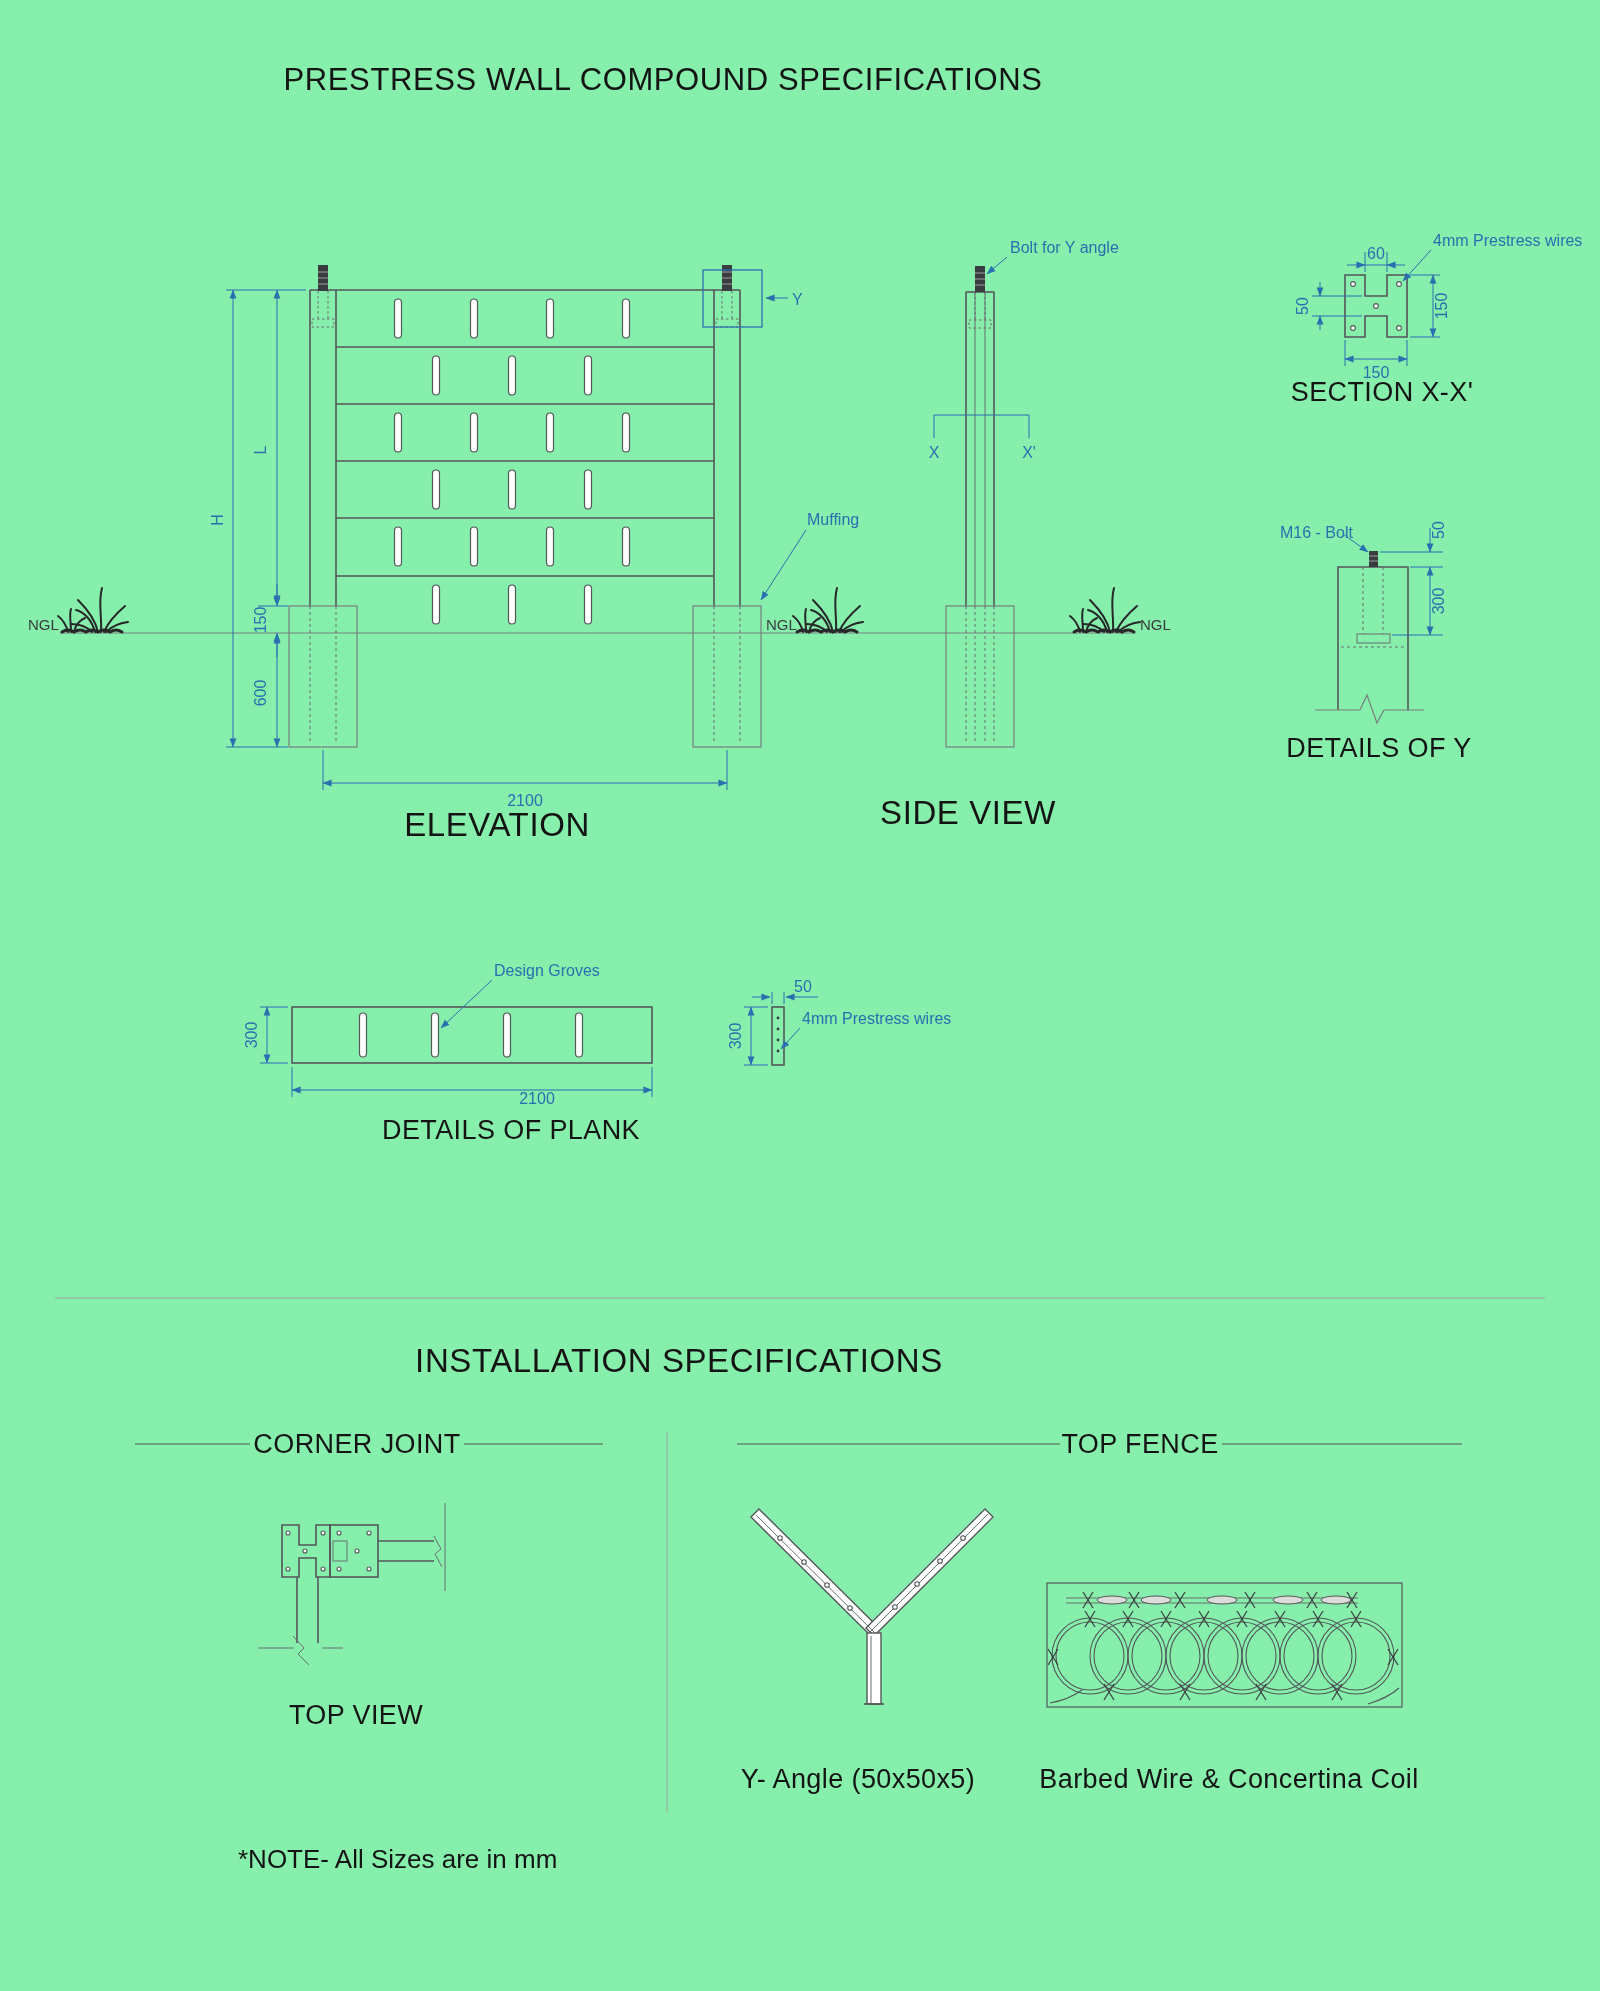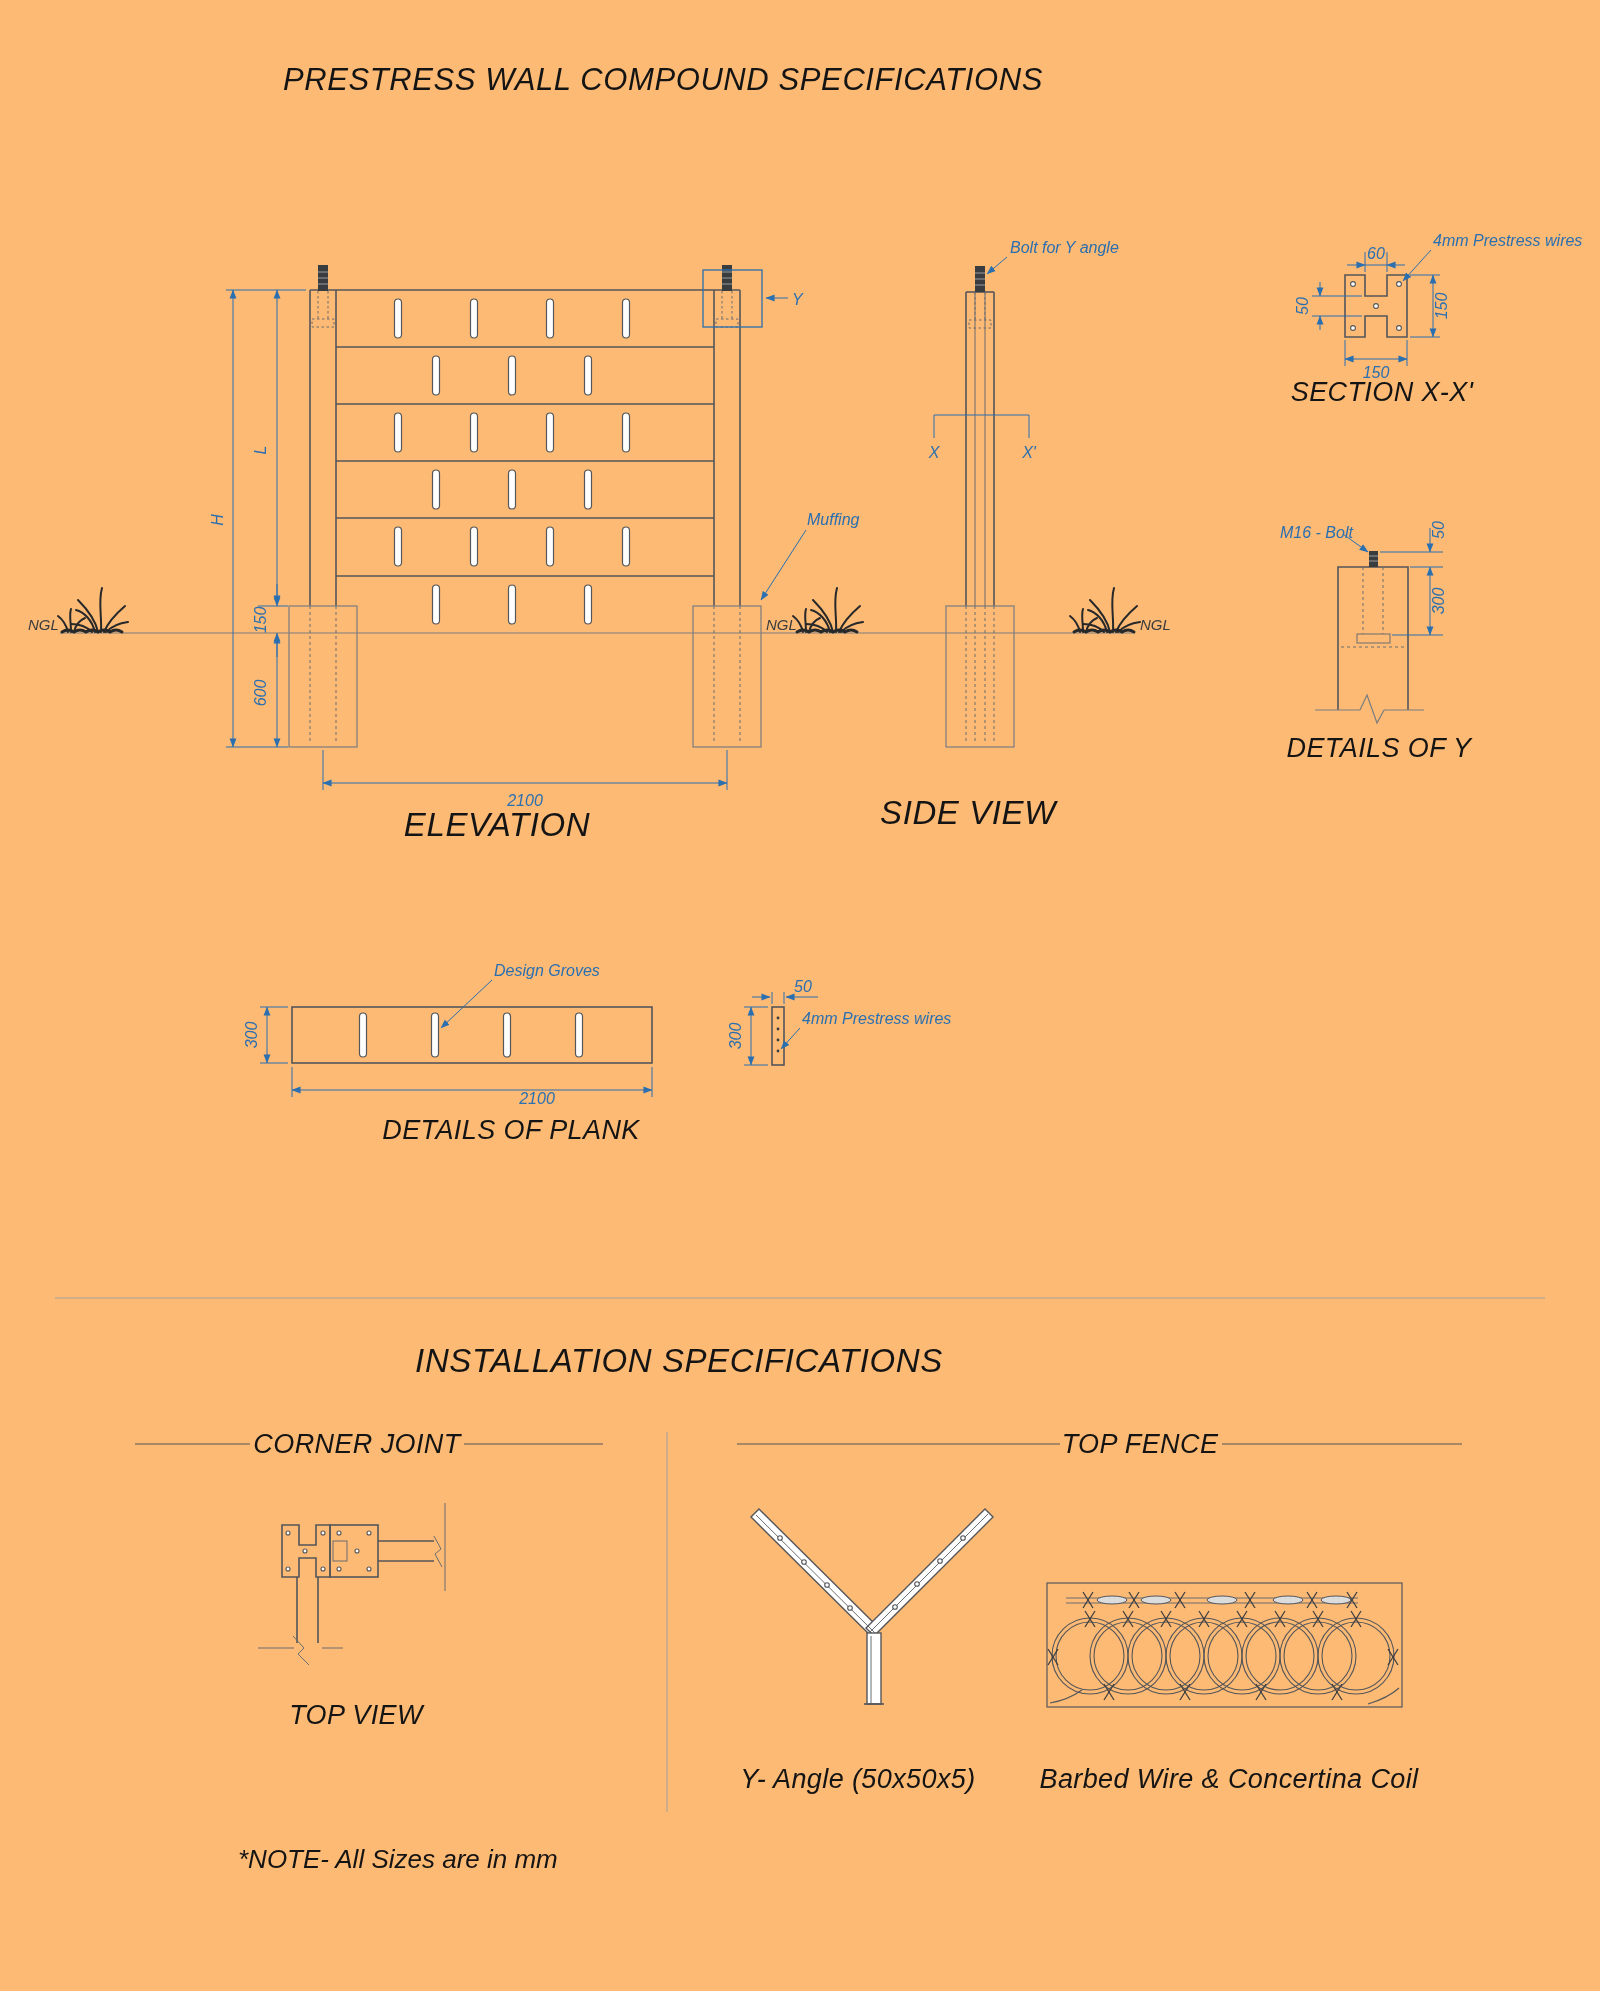--- a/index.html
+++ b/index.html
@@ -1,17 +1,17 @@
 <!DOCTYPE html>
 <html><head>
 <meta charset="utf-8">
 <style>
   html,body{margin:0;padding:0;background:#ffffff;}
-  .sheet{position:relative;width:1600px;height:1991px;background:#fdba74;overflow:hidden;
-         font-family:"Liberation Sans","DejaVu Sans",sans-serif;font-style:italic;}
+  .sheet{position:relative;width:1600px;height:1991px;background:#86efac;overflow:hidden;
+         font-family:"Liberation Sans","DejaVu Sans",sans-serif;}
   svg text{font-family:"Liberation Sans","DejaVu Sans",sans-serif;}
   .ln{stroke:#54565a;stroke-width:1.6;fill:none;}
   .lnthin{stroke:#6b6d71;stroke-width:1;fill:none;}
   .lngray{stroke:#7a7c80;stroke-width:1.2;fill:none;}
   .dash{stroke-dasharray:3 3;}
   .dim{stroke:#2a6fb0;stroke-width:1;fill:none;}
   .slot{fill:#ffffff;stroke:#54565a;stroke-width:1.2;}
   .hole{fill:#ffffff;stroke:#54565a;stroke-width:1.1;}
   .t-ann{font-size:16px;fill:#2a6fb0;}
   .t-sm{font-size:15px;fill:#3a3c3e;}

